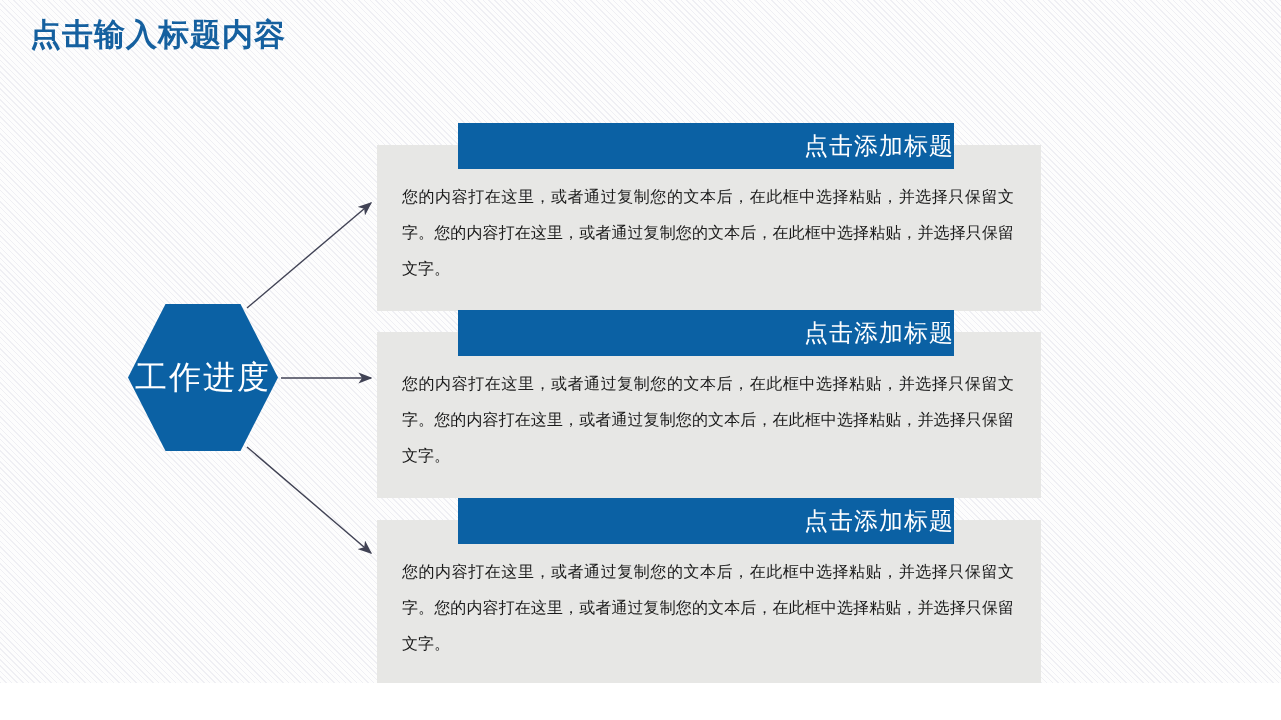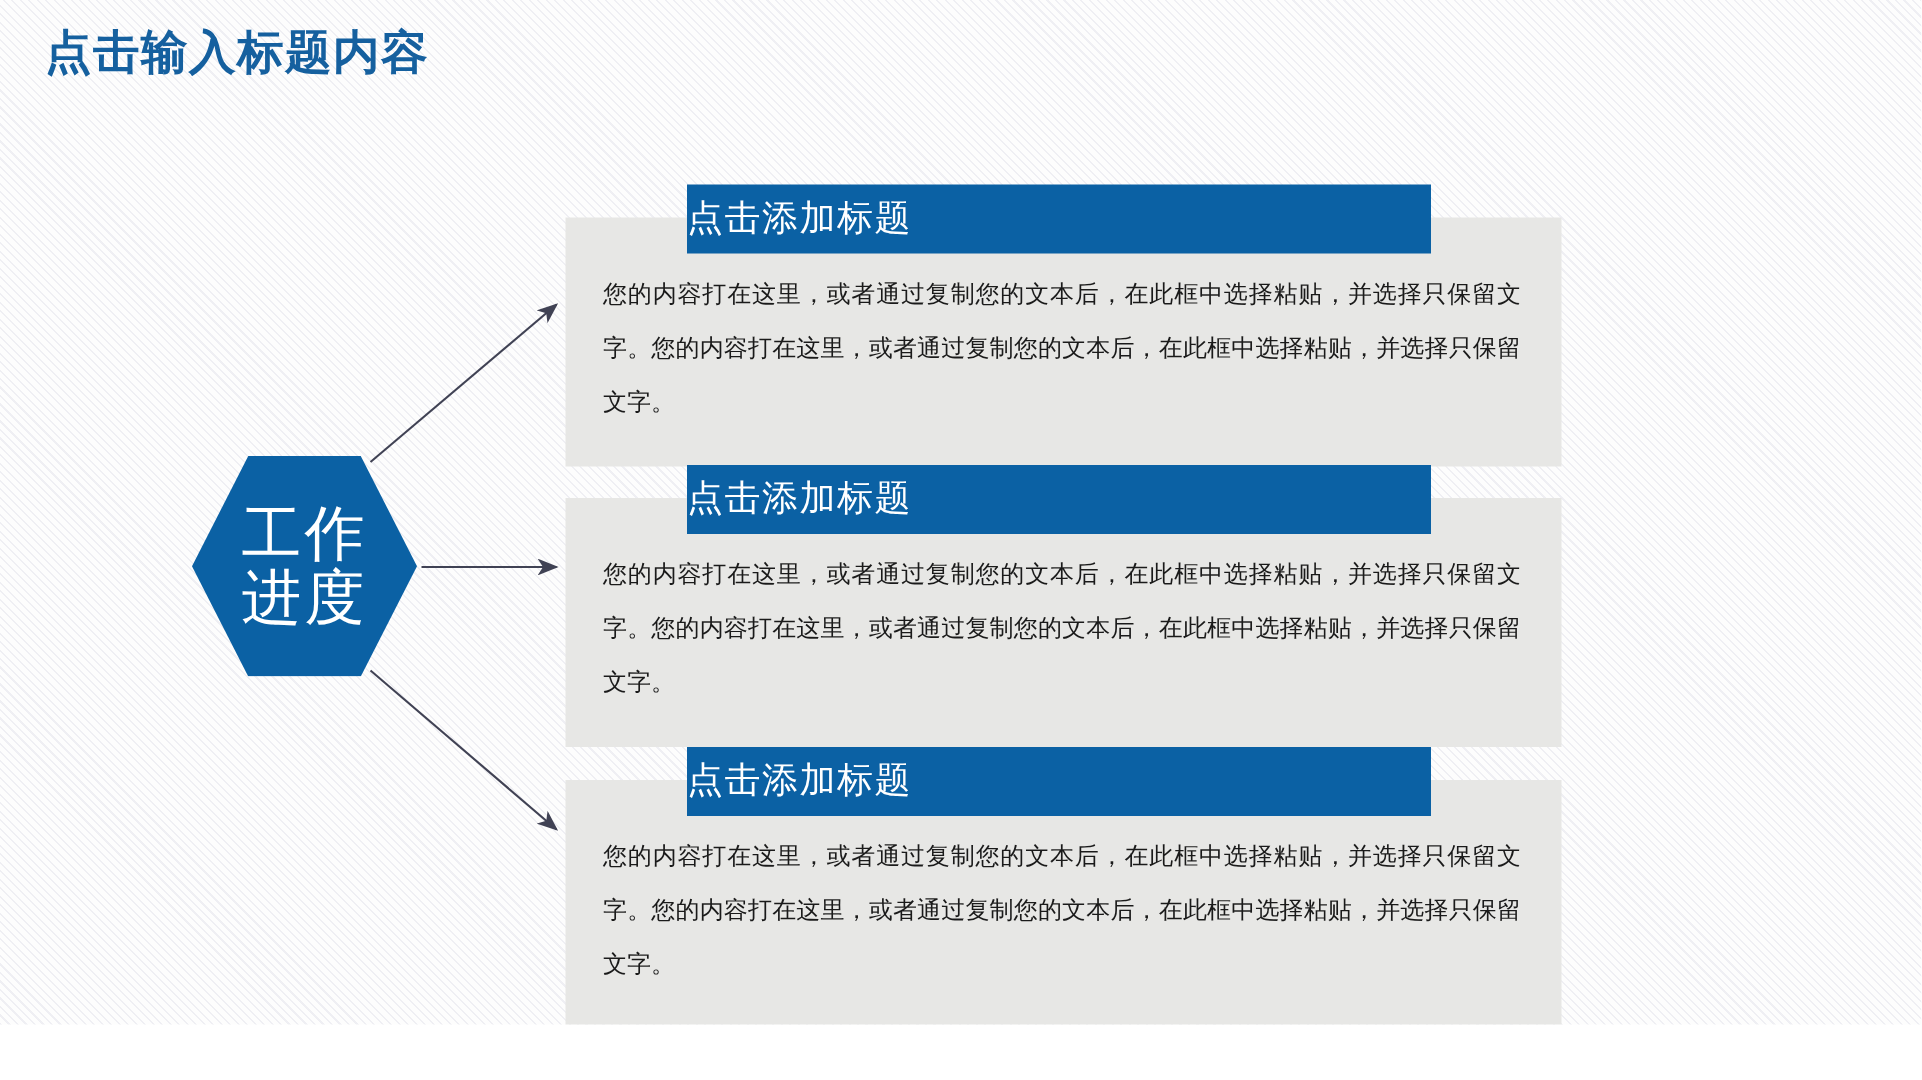--- a/index.html
+++ b/index.html
@@ -61,25 +61,25 @@
     height: 147px;
     background: #0b61a4;
     clip-path: polygon(25% 0%, 75% 0%, 100% 50%, 75% 100%, 25% 100%, 0% 50%);
   }
   .hex-label {
     position: absolute;
     left: 0; top: 0;
     width: 150px;
     height: 147px;
     display: flex;
-    flex-direction: column;
+    flex-direction: row;
     align-items: center;
     justify-content: center;
     color: #ffffff;
-    font-size: 40px;
+    font-size: 32px;
     line-height: 43px;
     letter-spacing: 2px;
     text-align: center;
   }
 
   
   .connectors {
     position: absolute;
     left: 0; top: 0;
     width: 1281px;
@@ -103,21 +103,21 @@
   .card-header {
     position: absolute;
     left: 81px;
     top: 0;
     width: 496px;
     height: 46px;
     background: #0b61a4;
     color: #ffffff;
     font-size: 24px;
     line-height: 46px;
-    text-align: left;
+    text-align: right;
     letter-spacing: 1px;
   }
   .card-text {
     position: absolute;
     left: 25px;
     top: 56px;
     width: 612px;
     font-size: 16px;
     line-height: 36px;
     color: #1a1a1a;

